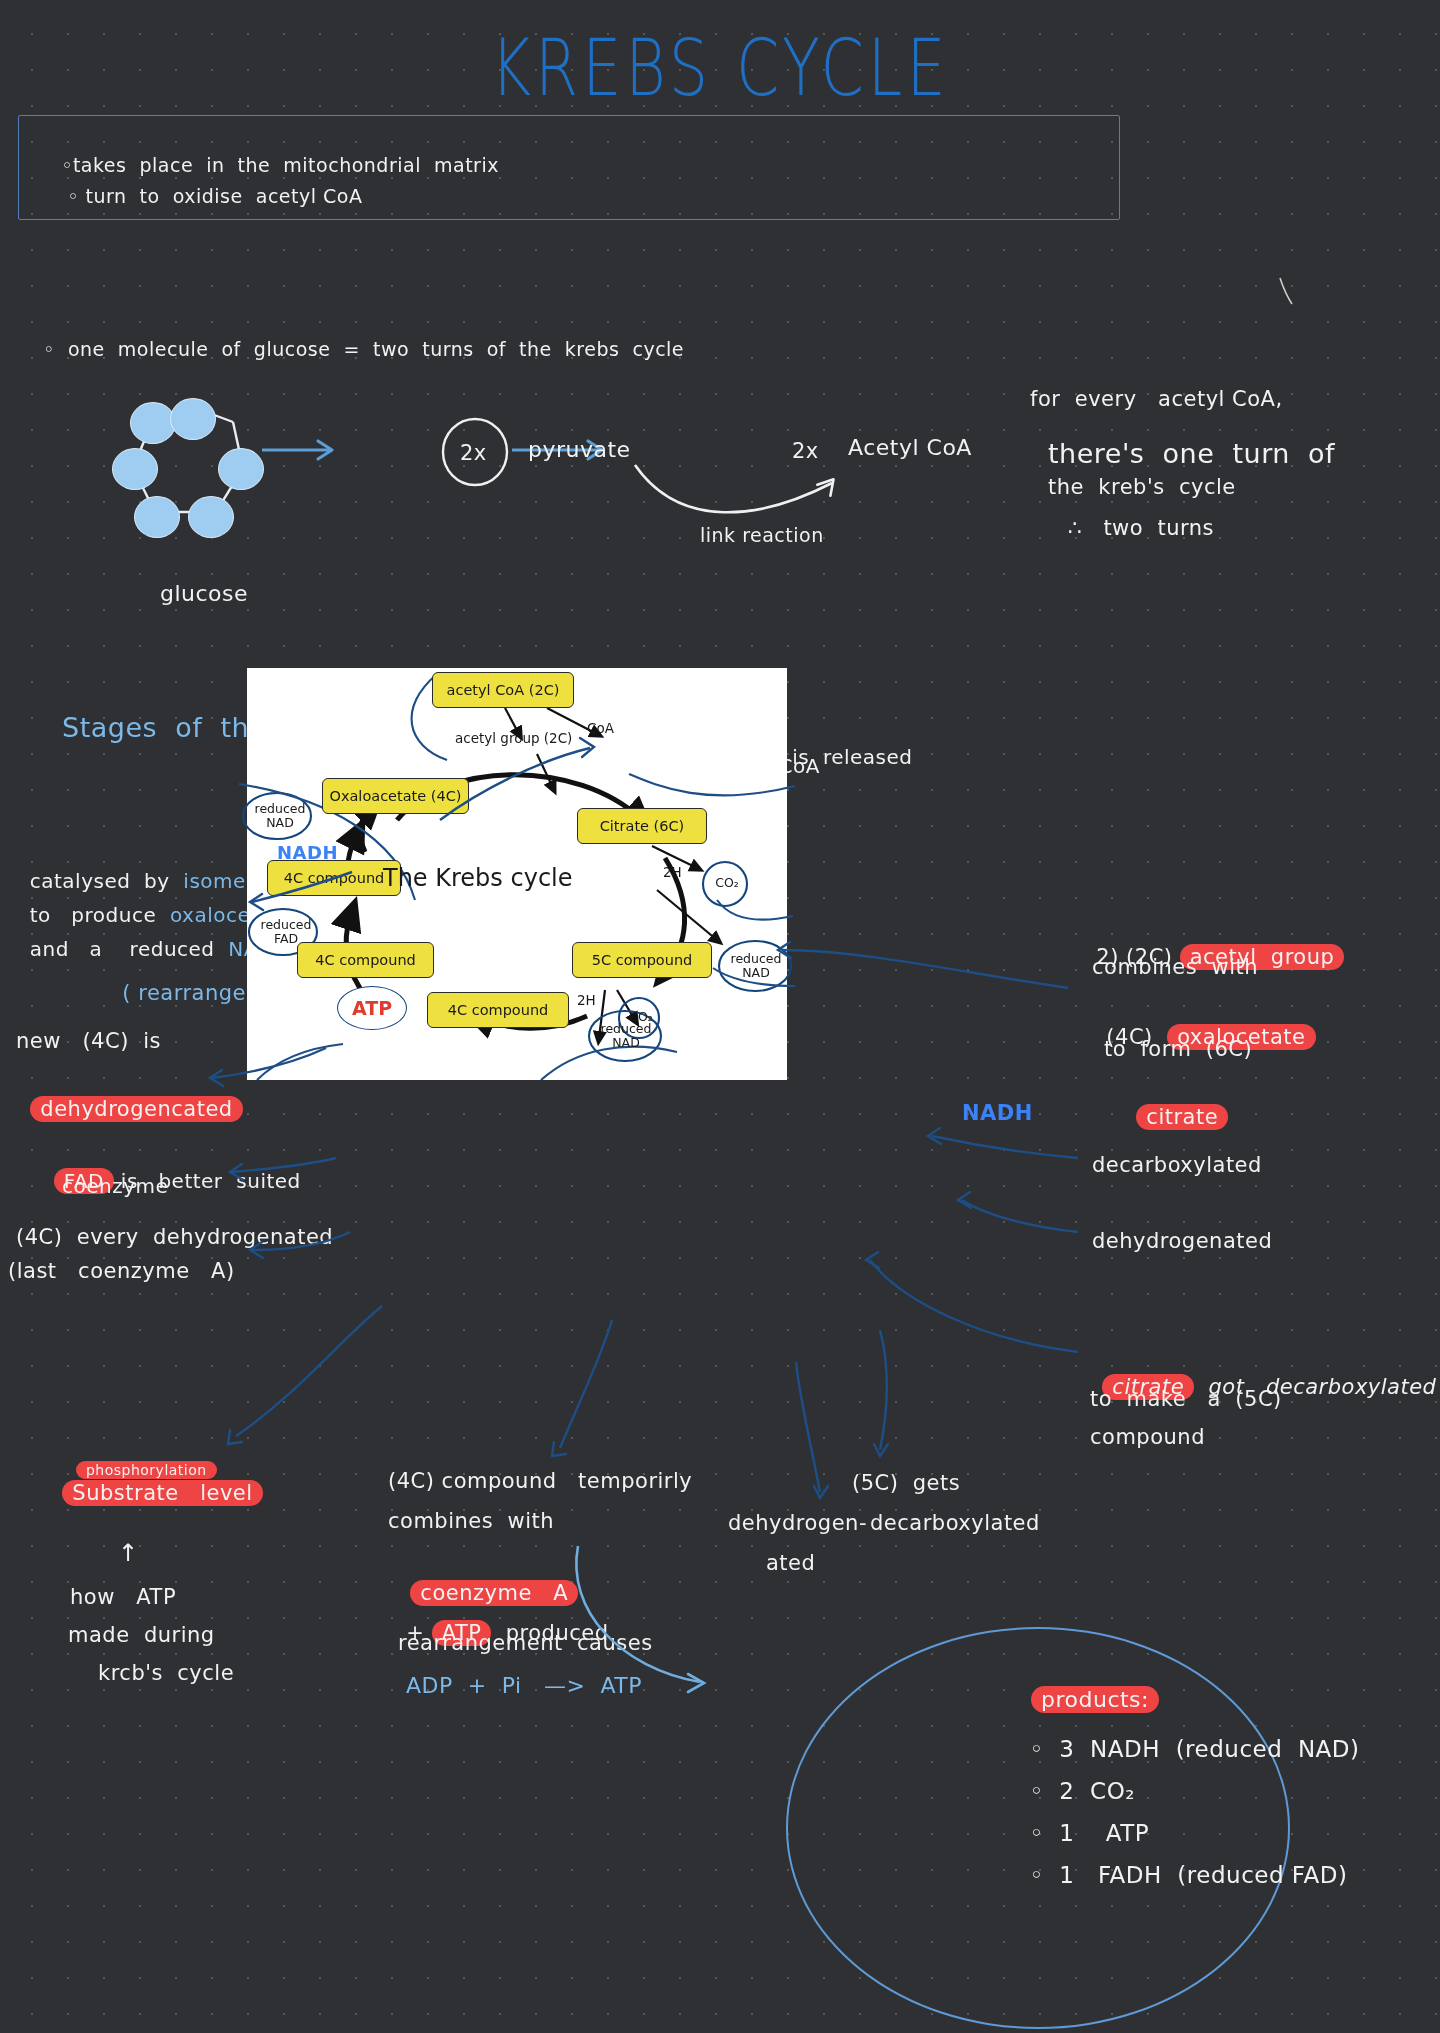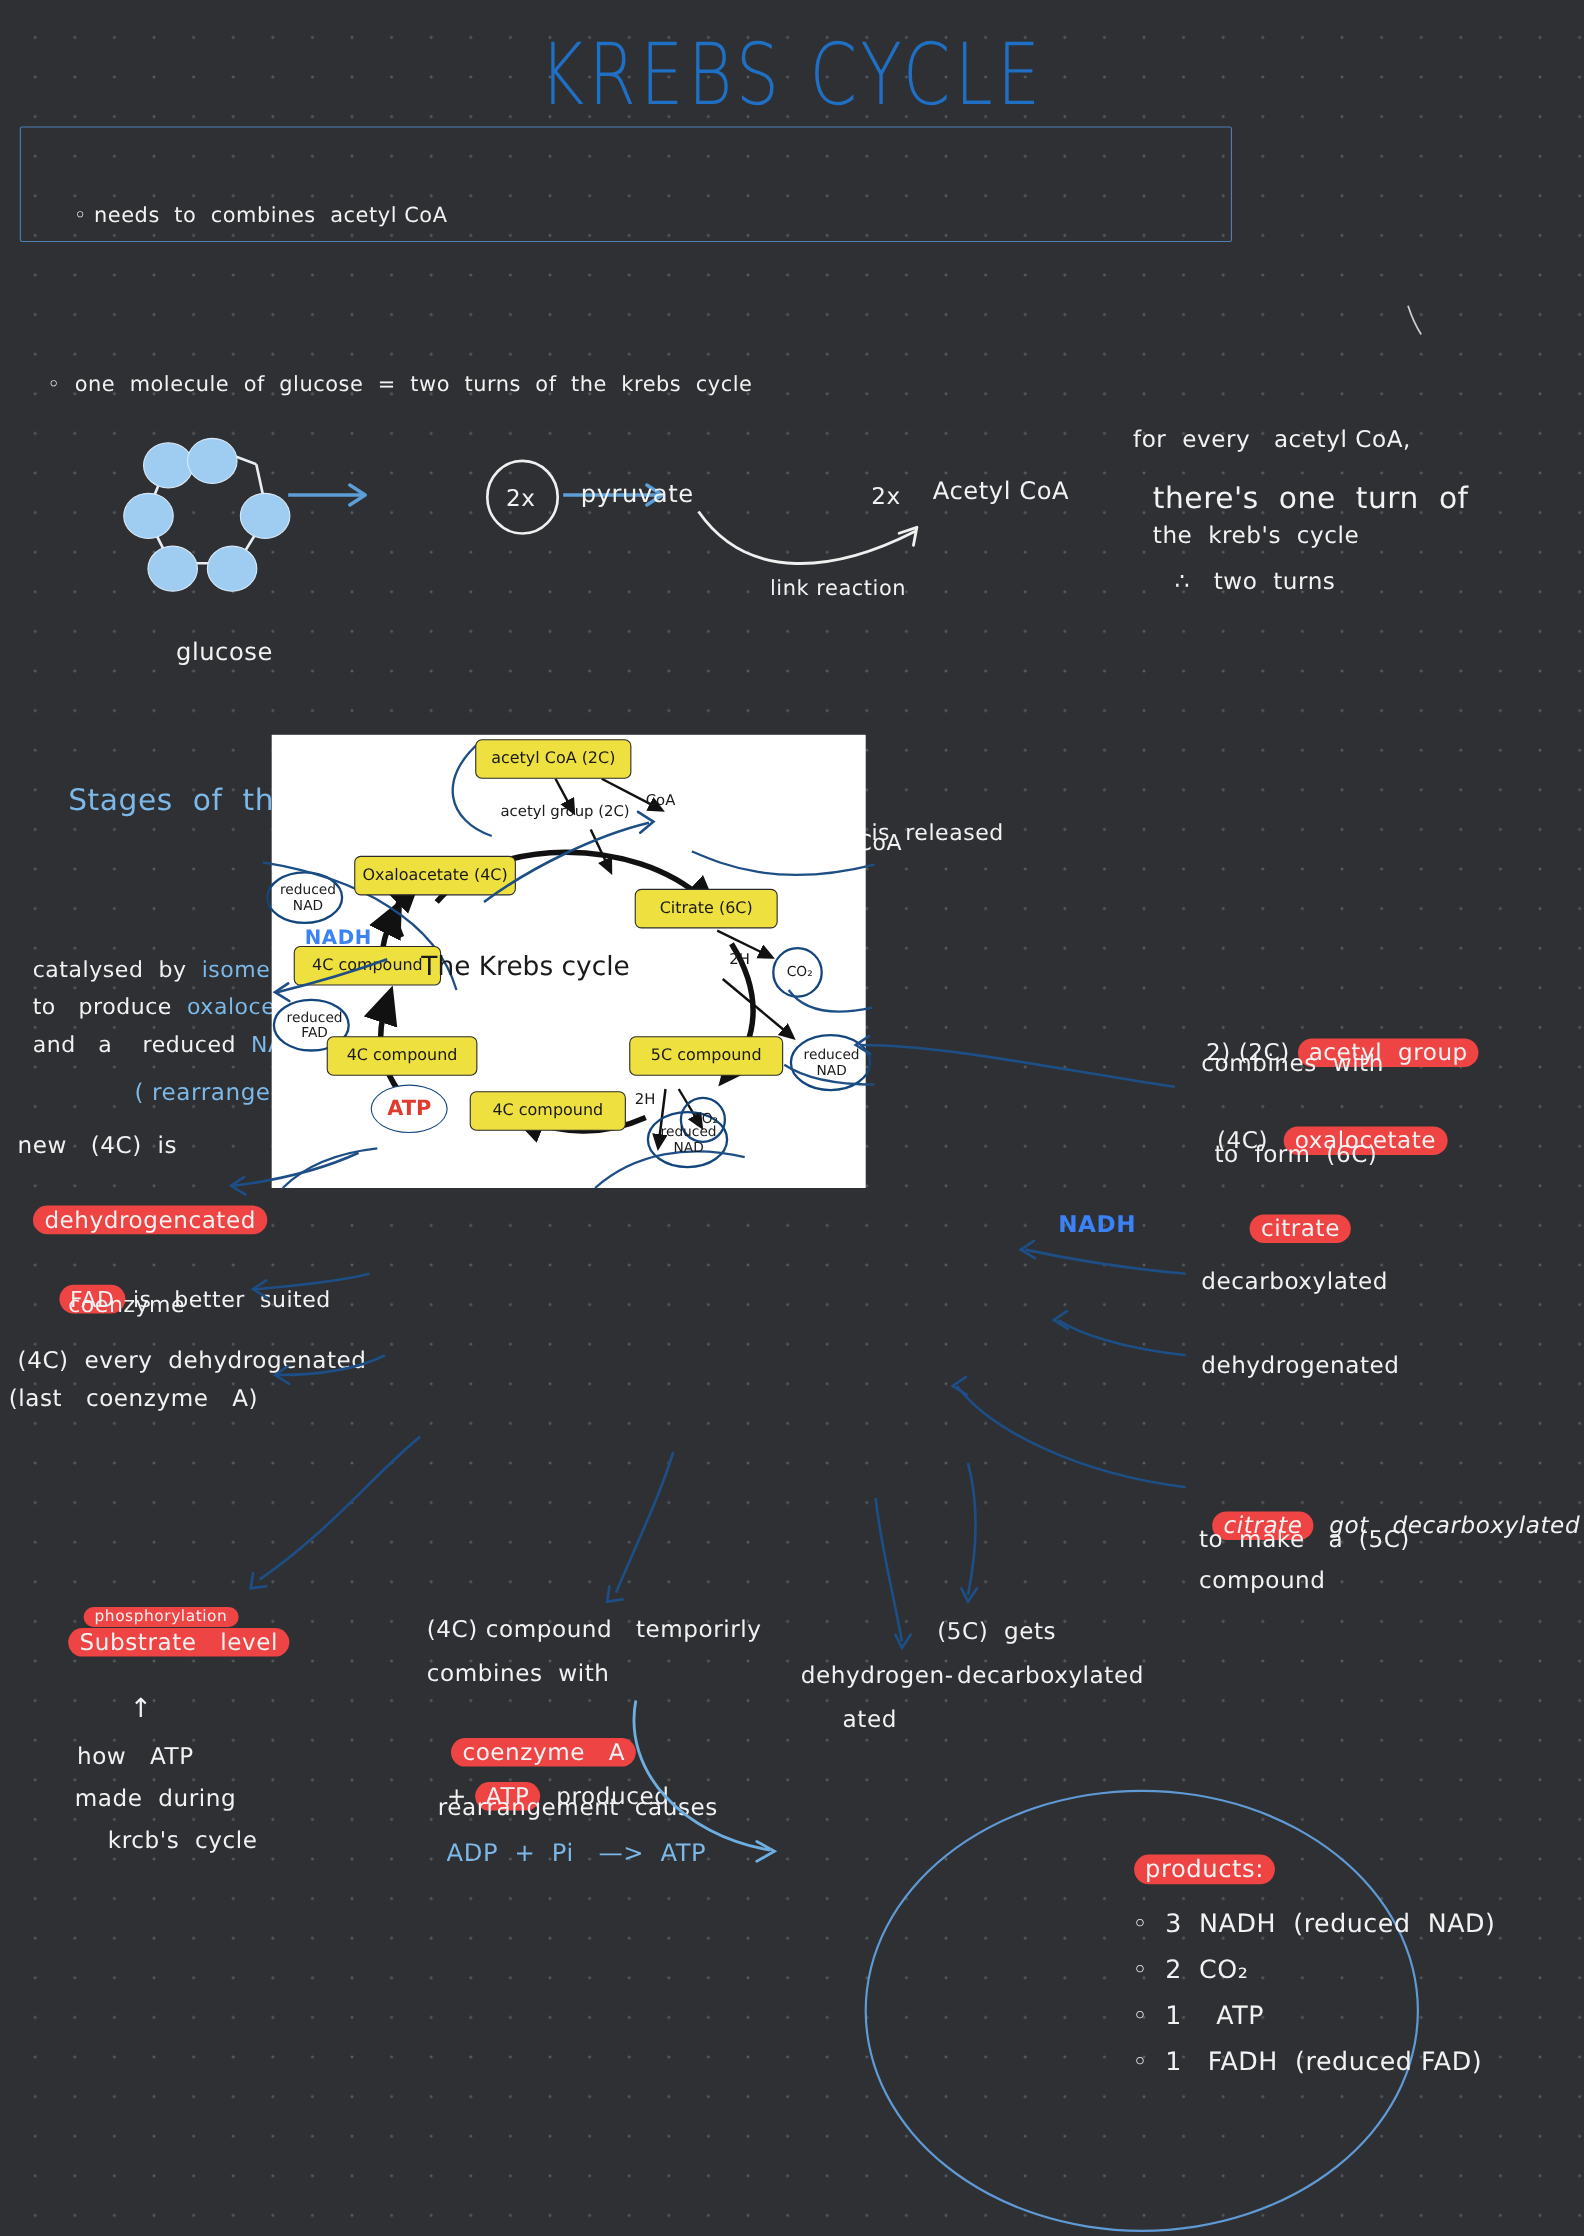--- a/index.html
+++ b/index.html
@@ -54,22 +54,25 @@
   
   #products-circle{position:absolute;left:786px;top:1627px;width:500px;height:398px;
       border:2px solid #5f9ad6;border-radius:50%;}
 </style>
 </head>
 <body>
 
 <div id="title">KREBS CYCLE</div>
 
 <div id="factbox">
+  <div class="row hw" style="left:16px;top:8px;">
+    <span>◦</span><span>takes  place  in  the  mitochondrial  matrix</span>
+  </div>
   <div class="row hw" style="left:22px;top:39px;">
-    <span>◦</span> <span>needs  to  combines  acetyl CoA</span>
+    <span>◦</span> <span>turn  to  oxidise  acetyl CoA</span>
   </div>
 </div>
 
 <div class="hw" style="left:30px;top:308px;font-size:19px;">
   <span>◦</span>&nbsp;&nbsp;<span>one  molecule  of  glucose  =  two  turns  of  the  krebs  cycle</span>
 </div>
 
 <svg width="1440" height="2033">
   <g stroke="#e8eef4" stroke-width="2.4" fill="none">
     <line x1="152" y1="422" x2="190" y2="406"></line>

